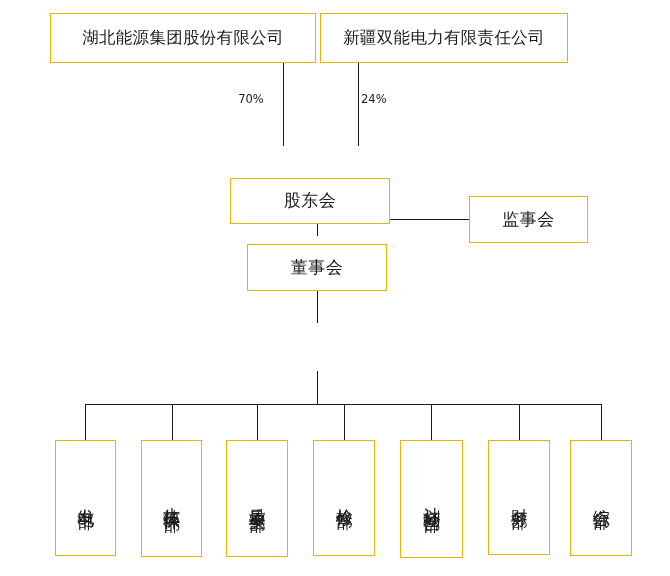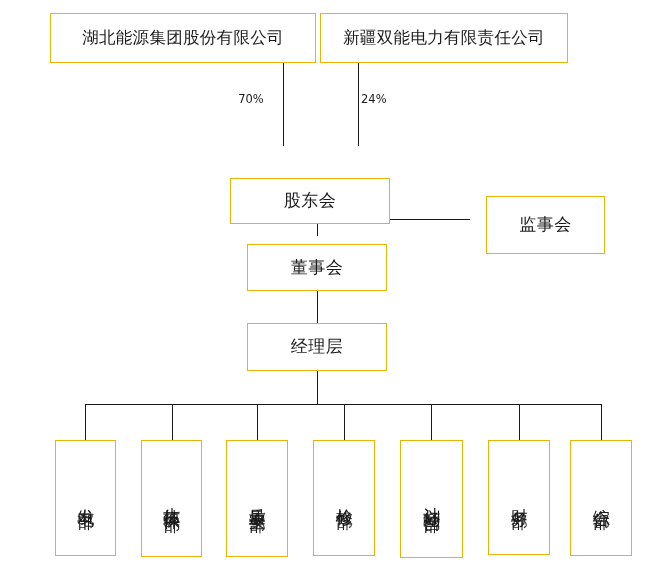--- a/index.html
+++ b/index.html
@@ -84,33 +84,30 @@
   <div class="pct" style="left:361px; top:92px;">24%</div>
 
   <div class="node node-h" style="left:230px; top:146px; width:160px; height:46px;margin-top:32px;">
     <span>股东会</span>
   </div>
 
   <div class="edge edge-v" style="left:317px; top:192px; height:44px;"></div>
 
   <div class="edge edge-h" style="left:317px; top:219px; width:153px;"></div>
 
-  <div class="node node-h" style="left:486px; top:196px; width:119px; height:58px;">
+  <div class="node node-h" style="left:469px; top:196px; width:119px; height:47px;">
     <span>监事会</span>
   </div>
 
   <div class="node node-h" style="left:247px; top:244px; width:140px; height:47px;">
     <span>董事会</span>
   </div>
 
   <div class="edge edge-v" style="left:317px; top:283px; height:40px;"></div>
 
-  <div class="node node-h" style="left:247px; top:323px; width:140px; height:48px;">
-    <span>经理层</span>
-  </div>
 
   <div class="edge edge-v" style="left:317px; top:371px; height:33px;"></div>
 
   <div class="edge edge-h" style="left:85px; top:404px; width:517px;"></div>
 
   <div class="edge edge-v" style="left:85px;  top:404px; height:37px;"></div>
   <div class="edge edge-v" style="left:172px; top:404px; height:37px;"></div>
   <div class="edge edge-v" style="left:257px; top:404px; height:37px;"></div>
   <div class="edge edge-v" style="left:344px; top:404px; height:37px;"></div>
   <div class="edge edge-v" style="left:431px; top:404px; height:37px;"></div>

